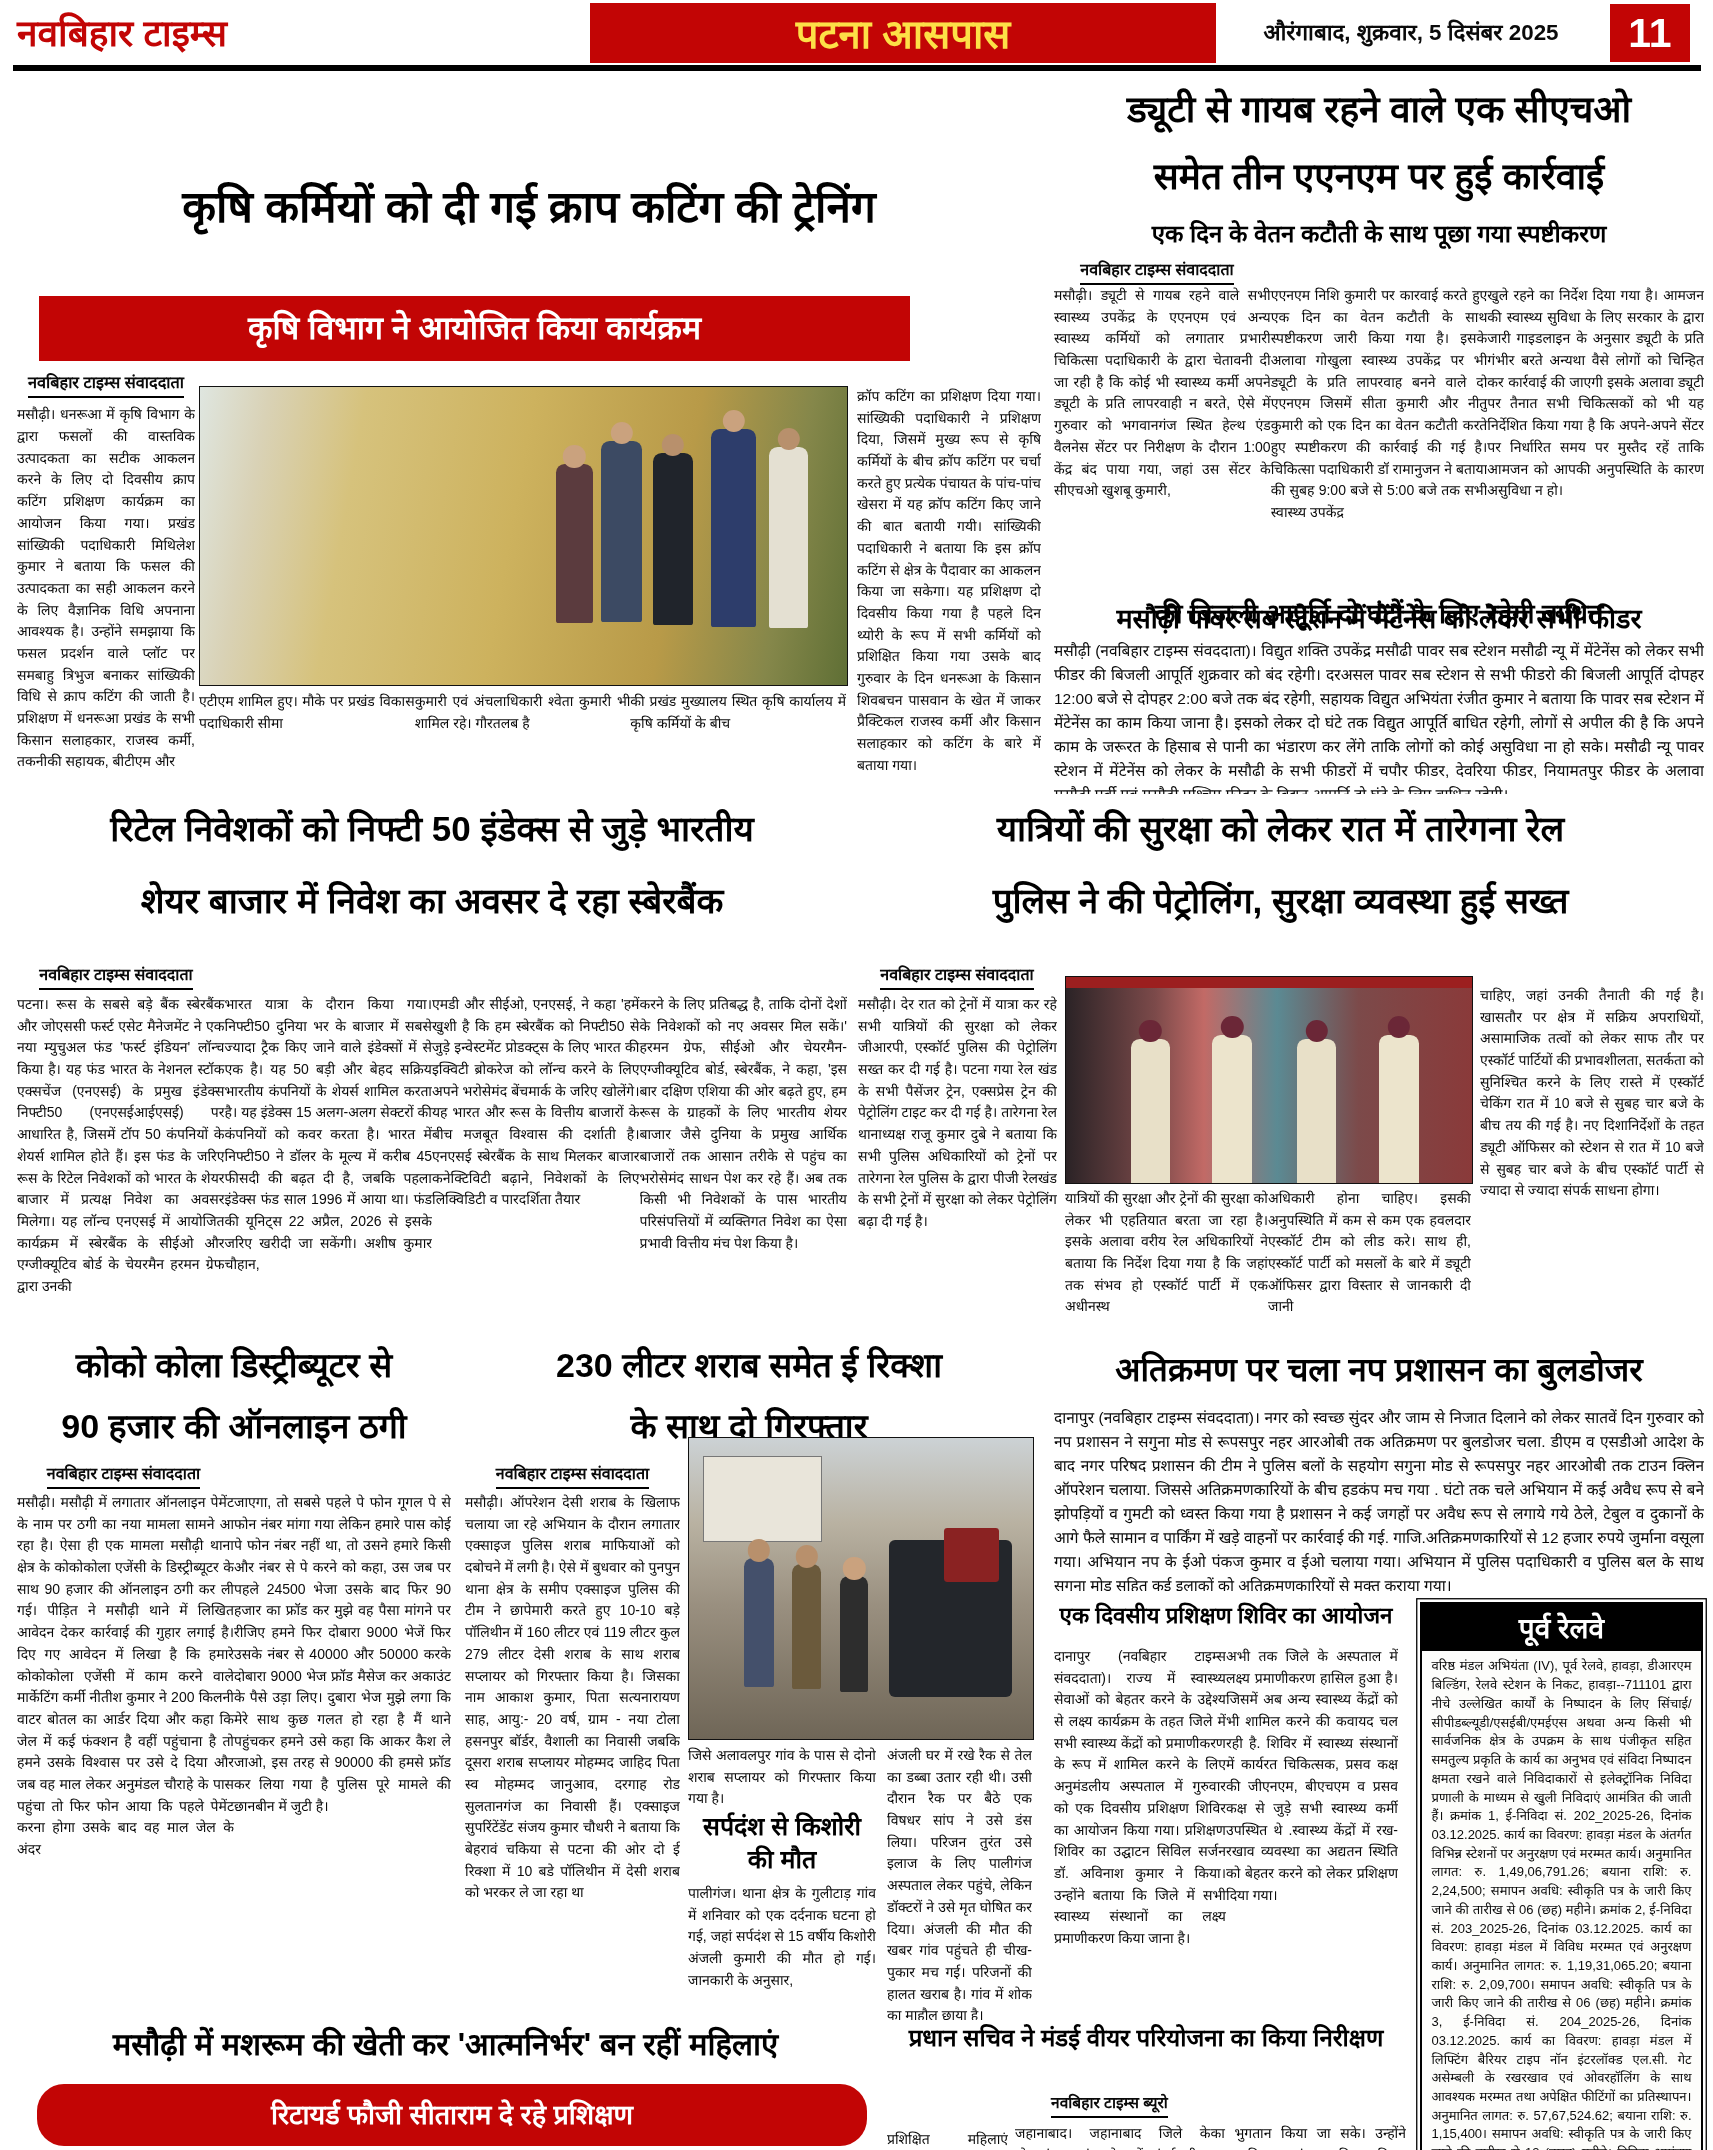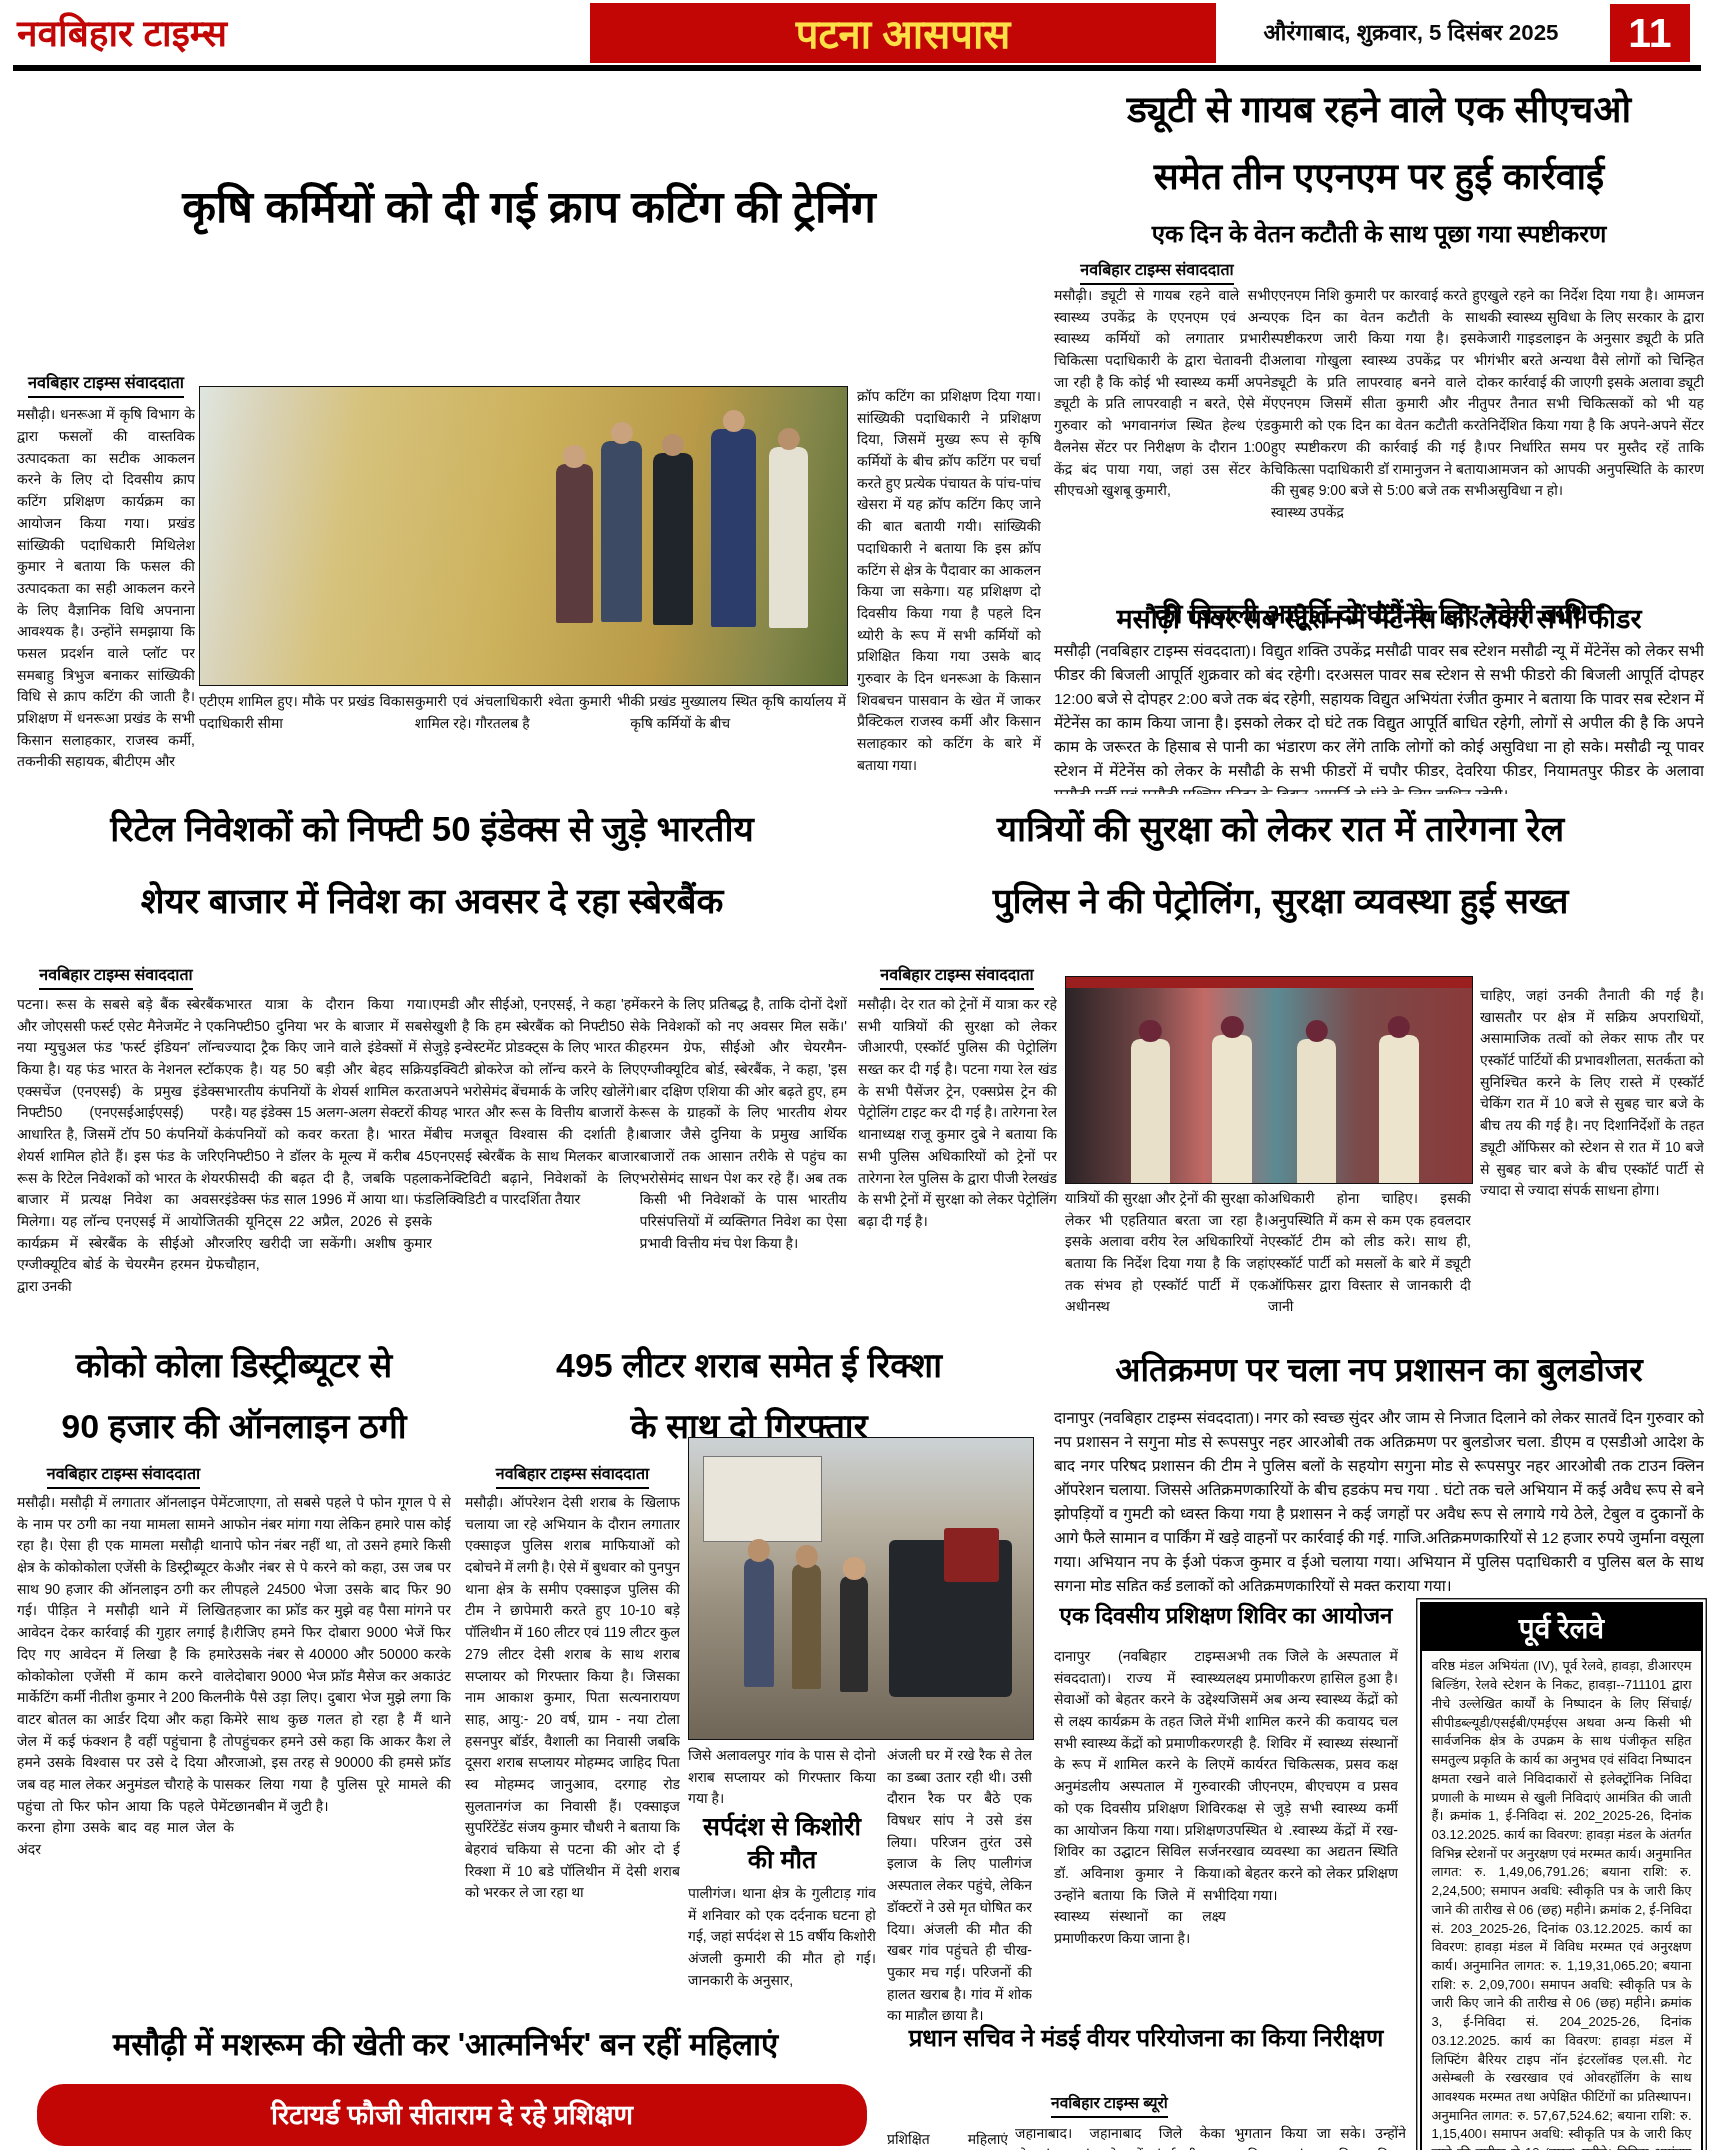--- a/index.html
+++ b/index.html
@@ -30,20 +30,21 @@
   <div class="abs redbox" style="left:590px;top:2.6px;width:626px;height:60px;display:flex;align-items:center;justify-content:center;">
     <span style="color:#fde047;font-size:40px;font-weight:800;">पटना आसपास</span>
   </div>
   <div class="abs" style="left:1226px;top:16.3px;width:370px;font-size:22.4px;font-weight:700;text-align:center;">औरंगाबाद, शुक्रवार, 5 दिसंबर 2025</div>
   <div class="abs redbox" style="left:1610px;top:4.3px;width:80px;height:58px;display:flex;align-items:center;justify-content:center;">
     <span style="color:#fff;font-size:41px;font-weight:800;">11</span>
   </div>
   <div class="abs" style="left:13px;top:65px;width:1688px;height:6px;background:#000;"></div>
 
   <div class="abs hl" style="left:17px;top:181px;width:1024px;font-size:44px;">कृषि कर्मियों को दी गई क्राप कटिंग की ट्रेनिंग</div>
+  <div class="abs redbox banner" style="left:39px;top:296px;width:871px;height:65px;font-size:32px;line-height:65px;">कृषि विभाग ने आयोजित किया कार्यक्रम</div>
 
   <div class="abs" style="left:17px;top:371px;width:178px;height:426px;overflow:hidden;">
     <div class="byline" style="font-size:16.3px;">
       <span class="rule">नवबिहार टाइम्स संवाददाता</span>
     </div>
     <div class="body-txt" style="margin-top:6px;">मसौढ़ी। धनरूआ में कृषि विभाग के द्वारा फसलों की वास्तविक उत्पादकता का सटीक आकलन करने के लिए दो दिवसीय क्राप कटिंग प्रशिक्षण कार्यक्रम का आयोजन किया गया। प्रखंड सांख्यिकी पदाधिकारी मिथिलेश कुमार ने बताया कि फसल की उत्पादकता का सही आकलन करने के लिए वैज्ञानिक विधि अपनाना आवश्यक है। उन्होंने समझाया कि फसल प्रदर्शन वाले प्लॉट पर समबाहु त्रिभुज बनाकर सांख्यिकी विधि से क्राप कटिंग की जाती है। प्रशिक्षण में धनरूआ प्रखंड के सभी किसान सलाहकार, राजस्व कर्मी, तकनीकी सहायक, बीटीएम और</div>
   </div>
 
   <div class="abs photo" style="left:199px;top:386px;width:647px;height:298px;background:linear-gradient(100deg,#dfe6e0 0%,#d9d2b6 10%,#d6c27c 24%,#cdb25e 48%,#b89a48 72%,#85874a 88%,#5f6f35 100%);">
     <div class="fig" style="left:62%;top:18%;width:41px;height:181px;background:#3c4a63;">
@@ -131,21 +132,21 @@
   <div class="abs hl" style="left:17px;top:1345px;width:434px;font-size:34px;">कोको कोला डिस्ट्रीब्यूटर से</div>
   <div class="abs hl" style="left:17px;top:1406px;width:434px;font-size:34px;">90 हजार की ऑनलाइन ठगी</div>
   <div class="abs byline" style="left:17px;top:1462px;width:213px;font-size:16px;">
     <span class="rule">नवबिहार टाइम्स संवाददाता</span>
   </div>
   <div class="abs cols" style="left:17px;top:1492px;width:434px;height:529px;">
     <div class="body-txt">मसौढ़ी। मसौढ़ी में लगातार ऑनलाइन पेमेंट के नाम पर ठगी का नया मामला सामने आ रहा है। ऐसा ही एक मामला मसौढ़ी थाना क्षेत्र के कोकोकोला एजेंसी के डिस्ट्रीब्यूटर के साथ 90 हजार की ऑनलाइन ठगी कर ली गई। पीड़ित ने मसौढ़ी थाने में लिखित आवेदन देकर कार्रवाई की गुहार लगाई है। दिए गए आवेदन में लिखा है कि हमारे कोकोकोला एजेंसी में काम करने वाले मार्केटिंग कर्मी नीतीश कुमार ने 200 किलनी वाटर बोतल का आर्डर दिया और कहा कि जेल में कई फंक्शन है वहीं पहुंचाना है तो हमने उसके विश्वास पर उसे दे दिया और जब वह माल लेकर अनुमंडल चौराहे के पास पहुंचा तो फिर फोन आया कि पहले पेमेंट करना होगा उसके बाद वह माल जेल के अंदर</div>
     <div class="body-txt">जाएगा, तो सबसे पहले पे फोन गूगल पे से फोन नंबर मांगा गया लेकिन हमारे पास कोई पे फोन नंबर नहीं था, तो उसने हमारे किसी और नंबर से पे करने को कहा, उस जब पर पहले 24500 भेजा उसके बाद फिर 90 हजार का फ्रॉड कर मुझे वह पैसा मांगने पर रीजिए हमने फिर दोबारा 9000 भेजें फिर उसके नंबर से 40000 और 50000 करके दोबारा 9000 भेज फ्रॉड मैसेज कर अकाउंट के पैसे उड़ा लिए। दुबारा भेज मुझे लगा कि मेरे साथ कुछ गलत हो रहा है मैं थाने पहुंचकर हमने उसे कहा कि आकर कैश ले जाओ, इस तरह से 90000 की हमसे फ्रॉड कर लिया गया है पुलिस पूरे मामले की छानबीन में जुटी है।</div>
   </div>
 
-  <div class="abs hl" style="left:465px;top:1345px;width:568px;font-size:34px;">495 लीटर शराब समेत ई रिक्शा</div>
+  <div class="abs hl" style="left:465px;top:1345px;width:568px;font-size:34px;">230 लीटर शराब समेत ई रिक्शा</div>
   <div class="abs hl" style="left:465px;top:1406px;width:568px;font-size:34px;">के साथ दो गिरफ्तार</div>
   <div class="abs byline" style="left:465px;top:1462px;width:215px;font-size:16px;">
     <span class="rule">नवबिहार टाइम्स संवाददाता</span>
   </div>
   <div class="abs body-txt" style="left:465px;top:1492px;width:215px;height:529px;">मसौढ़ी। ऑपरेशन देसी शराब के खिलाफ चलाया जा रहे अभियान के दौरान लगातार एक्साइज पुलिस शराब माफियाओं को दबोचने में लगी है। ऐसे में बुधवार को पुनपुन थाना क्षेत्र के समीप एक्साइज पुलिस की टीम ने छापेमारी करते हुए 10-10 बड़े पॉलिथीन में 160 लीटर एवं 119 लीटर कुल 279 लीटर देसी शराब के साथ शराब सप्लायर को गिरफ्तार किया है। जिसका नाम आकाश कुमार, पिता सत्यनारायण साह, आयु:- 20 वर्ष, ग्राम - नया टोला हसनपुर बॉर्डर, वैशाली का निवासी जबकि दूसरा शराब सप्लायर मोहम्मद जाहिद पिता स्व मोहम्मद जानुआव, दरगाह रोड सुलतानगंज का निवासी हैं। एक्साइज सुपरिंटेंडेंट संजय कुमार चौधरी ने बताया कि बेहरावं चकिया से पटना की ओर दो ई रिक्शा में 10 बडे पॉलिथीन में देसी शराब को भरकर ले जा रहा था</div>
 
   <div class="abs photo" style="left:688px;top:1437px;width:344px;height:301px;background:linear-gradient(180deg,#ccd2d5 0%,#b9b2a2 28%,#9a9080 55%,#6f6657 100%);">
     <div style="position:absolute;left:4%;top:6%;width:34%;height:28%;background:#e9e5da;border:0.9px solid #777;"></div>
     <div style="position:absolute;left:58%;top:34%;width:36%;height:52%;background:#23262b;border-radius:6px;"></div>
     <div style="position:absolute;left:74%;top:30%;width:16%;height:18%;background:#8a2222;border-radius:3.4px;"></div>

